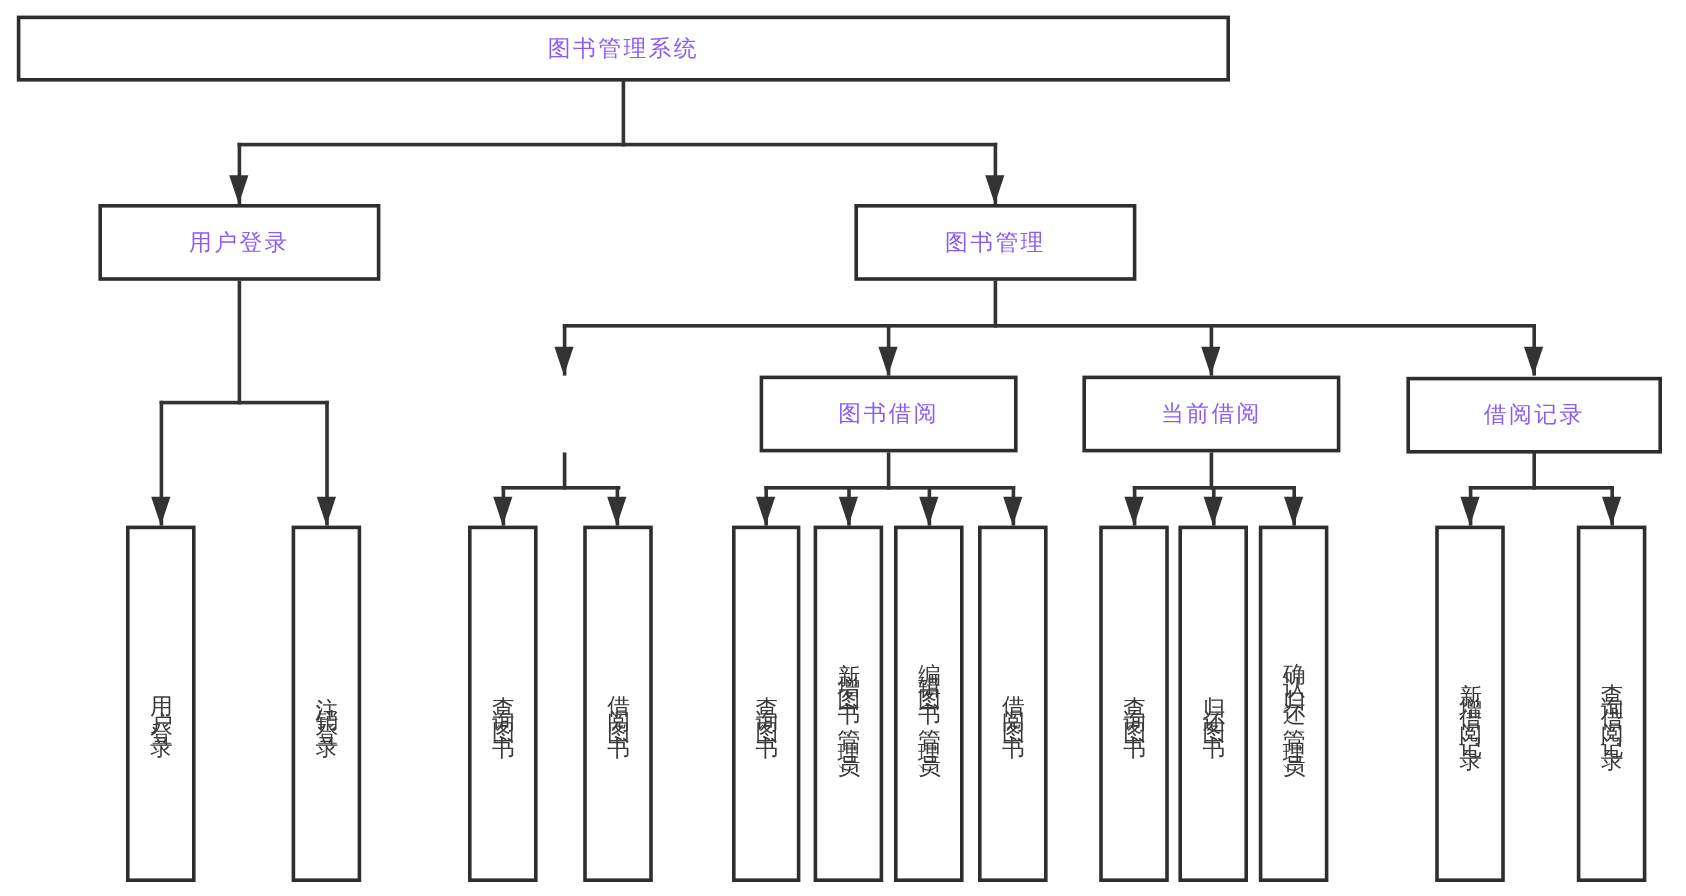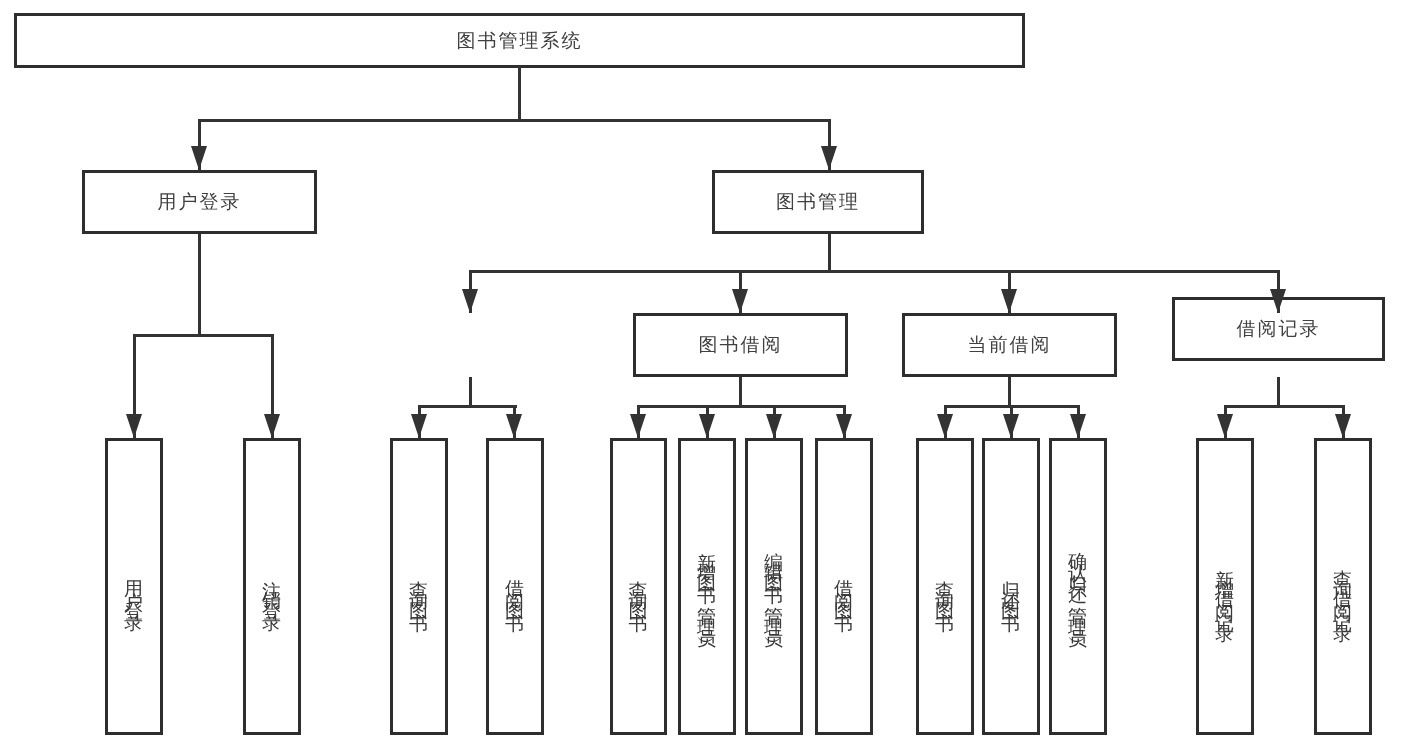--- a/index.html
+++ b/index.html
@@ -5,21 +5,21 @@
   html,body{margin:0;padding:0;background:#ffffff;}
   #stage{
     position:relative;width:1405px;height:747px;background:#ffffff;overflow:hidden;
     font-family:"Liberation Sans","DejaVu Sans",sans-serif;
   }
   .box{
     position:absolute;box-sizing:border-box;border:3px solid #2e2e2e;background:#ffffff;
     display:flex;align-items:center;justify-content:center;
   }
   .hlabel{
-    font-size:19px;color:#404040;letter-spacing:2px;white-space:nowrap;text-align:center;
+    font-size:19px;color:#8b5cf6;letter-spacing:2px;white-space:nowrap;text-align:center;
   }
   .vlabel{
     writing-mode:vertical-rl;text-orientation:mixed;
     font-size:19px;color:#3a3a3a;letter-spacing:11px;line-height:1;
   }
   .vline{position:absolute;width:3px;background:#333333;}
   .hline{position:absolute;height:3px;background:#333333;}
   .arrow-down{
     position:absolute;width:0;height:0;
     border-left:8px solid transparent;border-right:8px solid transparent;
@@ -35,31 +35,31 @@
 
 <div id="stage">
 
   <div class="box" style="left:14px;top:13px;width:1011px;height:55px">
     <span class="hlabel">图书管理系统</span>
   </div>
 
   <div class="box" style="left:82px;top:170px;width:235px;height:64px">
     <span class="hlabel">用户登录</span>
   </div>
-  <div class="box" style="left:712px;top:170px;width:212px;height:64px">
+  <div class="box" style="left:712px;top:170px;width:235px;height:64px">
     <span class="hlabel">图书管理</span>
   </div>
 
   <div class="box" style="left:902px;top:313px;width:215px;height:64px">
     <span class="hlabel">当前借阅</span>
   </div>
   <div class="box" style="left:633px;top:313px;width:215px;height:64px">
     <span class="hlabel">图书借阅</span>
   </div>
-  <div class="box" style="left:1172px;top:297px;width:213px;height:64px">
+  <div class="box" style="left:1172px;top:314px;width:213px;height:64px">
     <span class="hlabel">借阅记录</span>
   </div>
 
   <div class="box" style="left:105px;top:438px;width:58px;height:297px">
     <span class="vlabel">用户登录</span>
   </div>
   <div class="box" style="left:243px;top:438px;width:58px;height:297px">
     <span class="vlabel">注销登录</span>
   </div>
 

